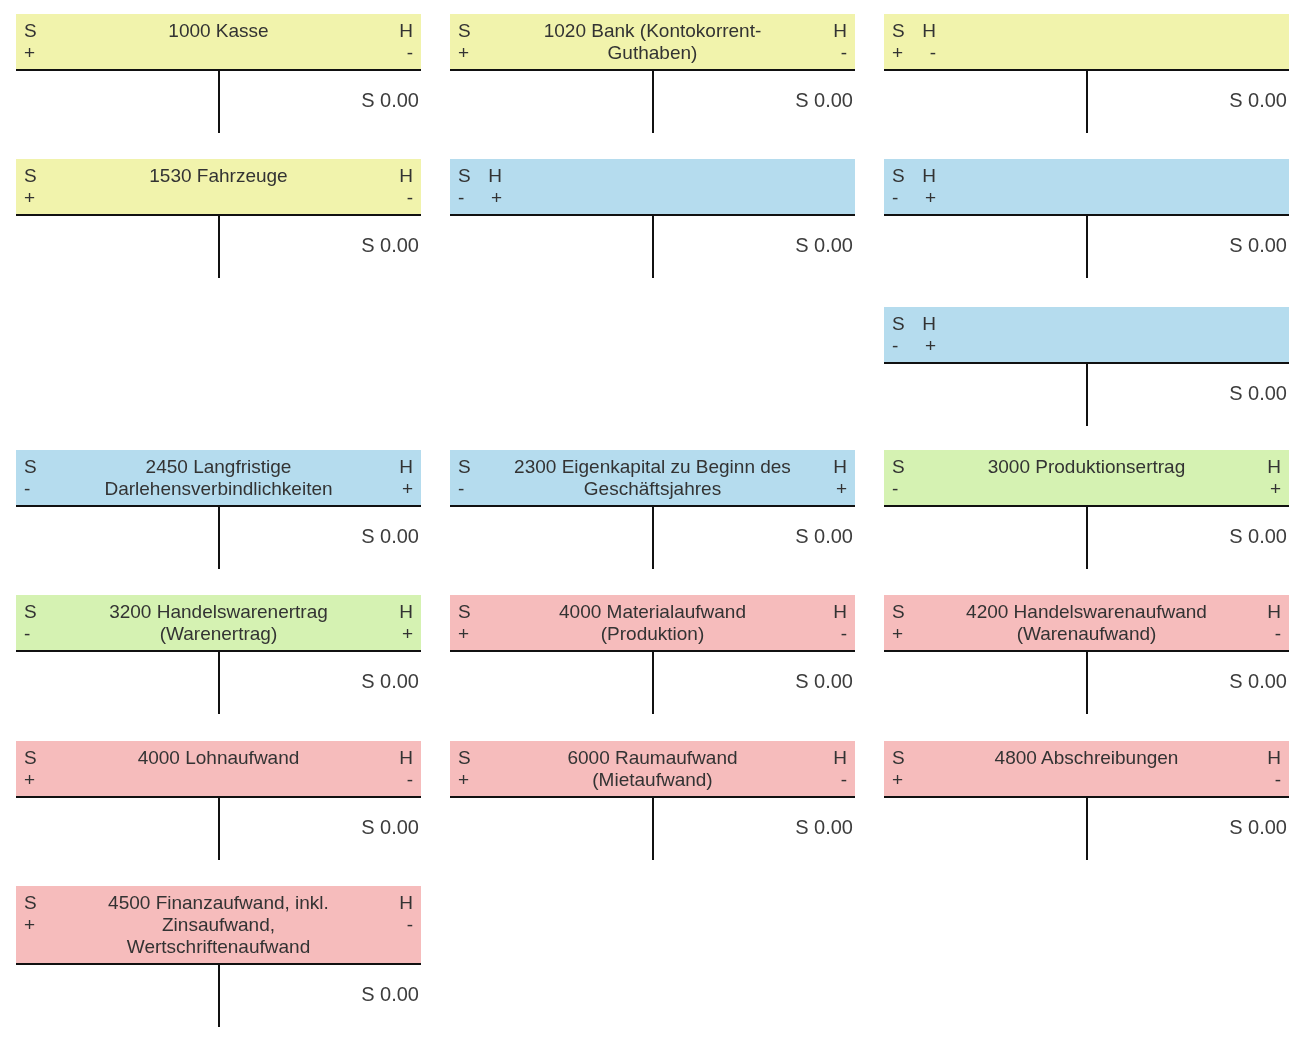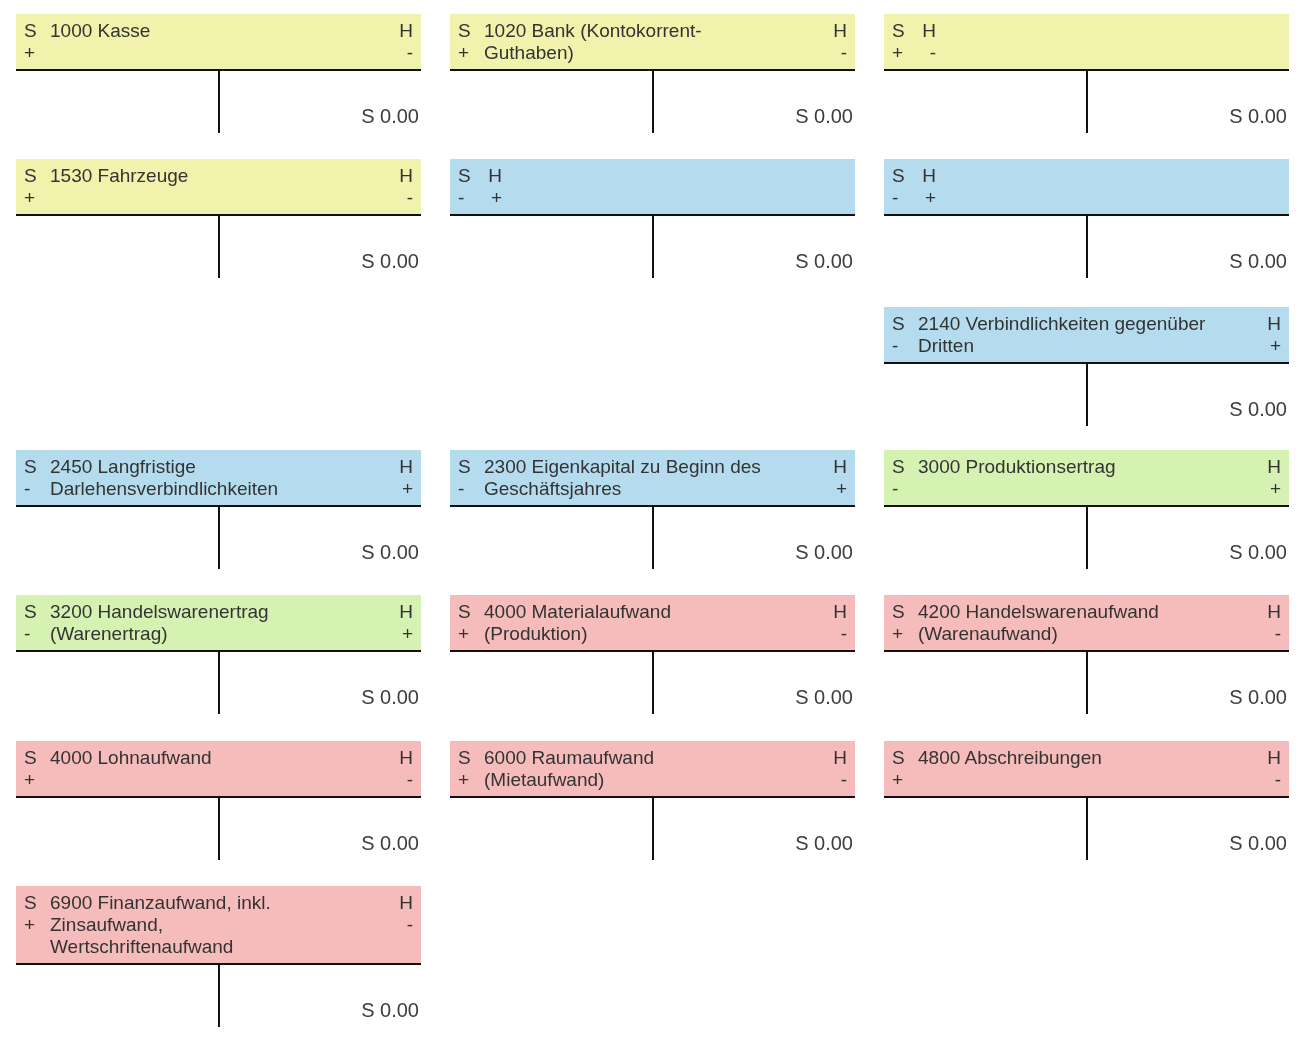--- a/index.html
+++ b/index.html
@@ -26,37 +26,38 @@
     padding:6px 8px 5px 8px;
     border-bottom:2px solid #111111;
     font-size:19px;
     line-height:22px;
   }
   .side { display:flex; flex-direction:column; width:22px; }
   .side.l { align-items:flex-start; }
   .side.r { align-items:flex-end; }
   .title {
     flex:1;
+    text-align:center;
     white-space:pre-line;
     padding:0 4px;
   }
   .tbody {
     position:relative;
     height:62px;
   }
   .vline {
     position:absolute;
     left:50%; top:0;
     width:2px; height:62px;
     margin-left:-1px;
     background:#111111;
   }
   .bal {
     position:absolute;
-    right:2px; bottom:6px;
+    right:2px; bottom:22px;
     font-size:20px;
     color:#3d3d3d;
     line-height:22px;
   }
 </style>
 </head>
 <body>
 
 <div class="grid">
 
@@ -165,22 +166,20 @@
       <div class="bal">S 0.00</div>
     </div>
   </div>
 
   <div class="cell" style="grid-area:3/3">
     <div class="hdr" style="background-color: rgb(181, 220, 238);">
       <div class="side l">
           <span>S</span>
           <span>-</span>
         </div>
-      <div class="title">2140 Verbindlichkeiten gegenüber
-Dritten</div>
       <div class="side r">
           <span>H</span>
           <span>+</span>
         </div>
     </div>
     <div class="tbody">
       <div class="vline"></div>
       <div class="bal">S 0.00</div>
     </div>
   </div>
@@ -352,21 +351,21 @@
       <div class="bal">S 0.00</div>
     </div>
   </div>
 
   <div class="cell" style="grid-area:7/1">
     <div class="hdr" style="background-color: rgb(246, 188, 188);">
       <div class="side l">
           <span>S</span>
           <span>+</span>
         </div>
-      <div class="title">6900 Finanzaufwand, inkl.
+      <div class="title">4500 Finanzaufwand, inkl.
 Zinsaufwand,
 Wertschriftenaufwand</div>
       <div class="side r">
           <span>H</span>
           <span>-</span>
         </div>
     </div>
     <div class="tbody">
       <div class="vline"></div>
       <div class="bal">S 0.00</div>

